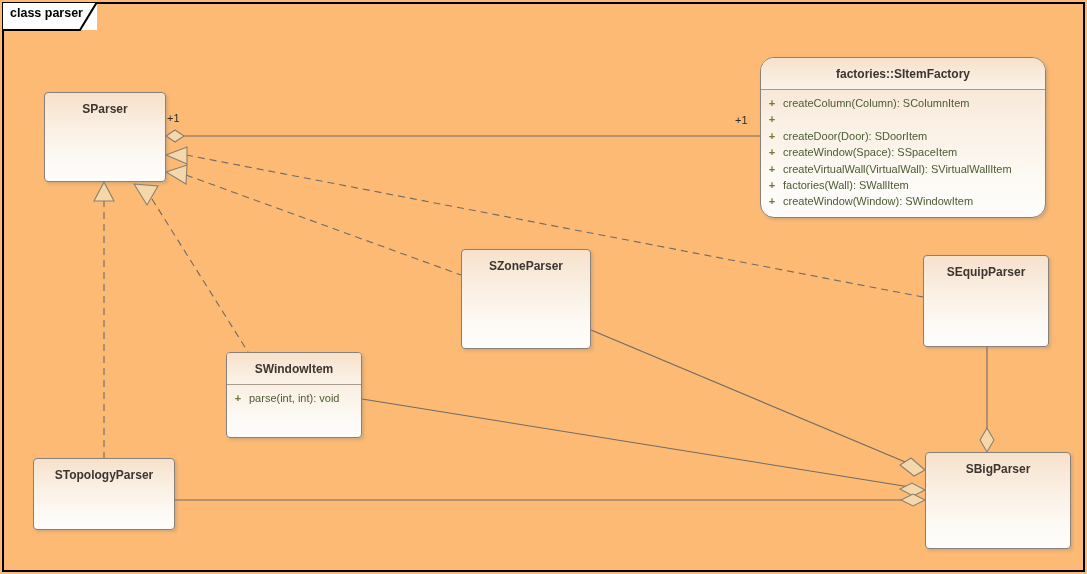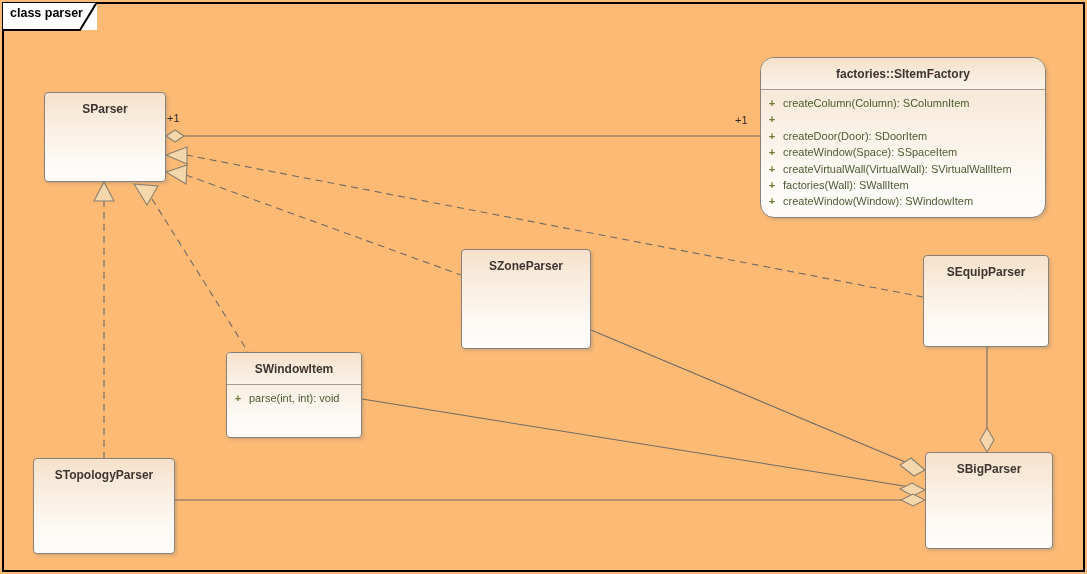--- a/index.html
+++ b/index.html
@@ -244,21 +244,21 @@
   <div class="cls compart" style="left:226px; top:352px; width:136px; height:86px;">
     <div class="title">SWindowItem</div>
     <div class="members">
       <div class="member">
         <span class="vis">+</span>
         <span class="sig">parse(int, int): void</span>
       </div>
     </div>
   </div>
 
-  <div class="cls" style="left:33px; top:458px; width:142px; height:96px;">
+  <div class="cls" style="left:33px; top:458px; width:142px; height:72px;">
     <div class="title">STopologyParser</div>
   </div>
 
-  <div class="cls" style="left:925px; top:452px; width:128px; height:97px;">
+  <div class="cls" style="left:925px; top:452px; width:146px; height:97px;">
     <div class="title">SBigParser</div>
   </div>
 
 </div>
 
 </body></html>

